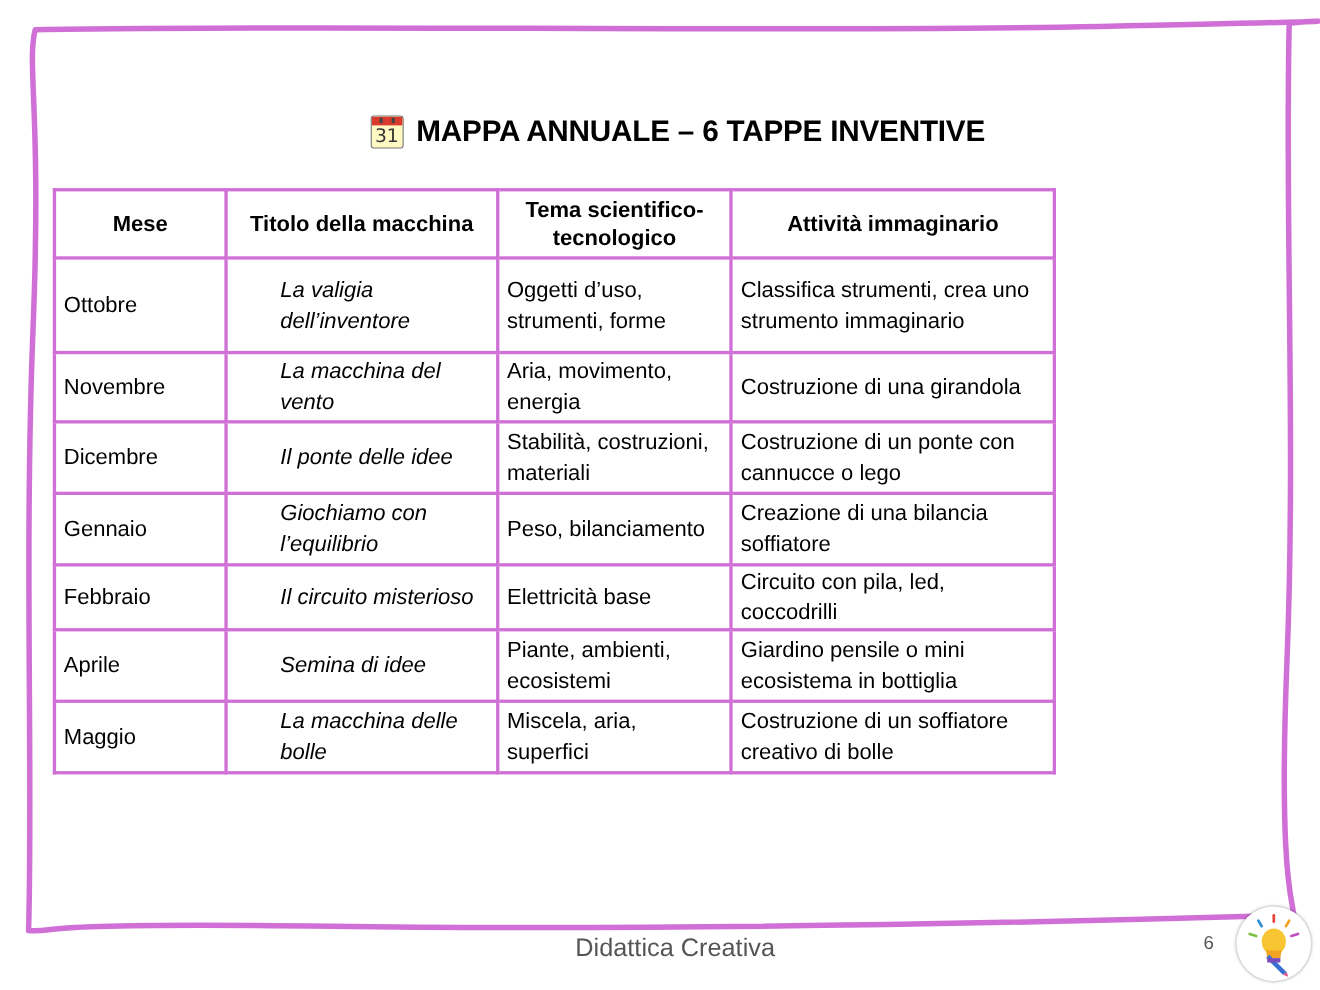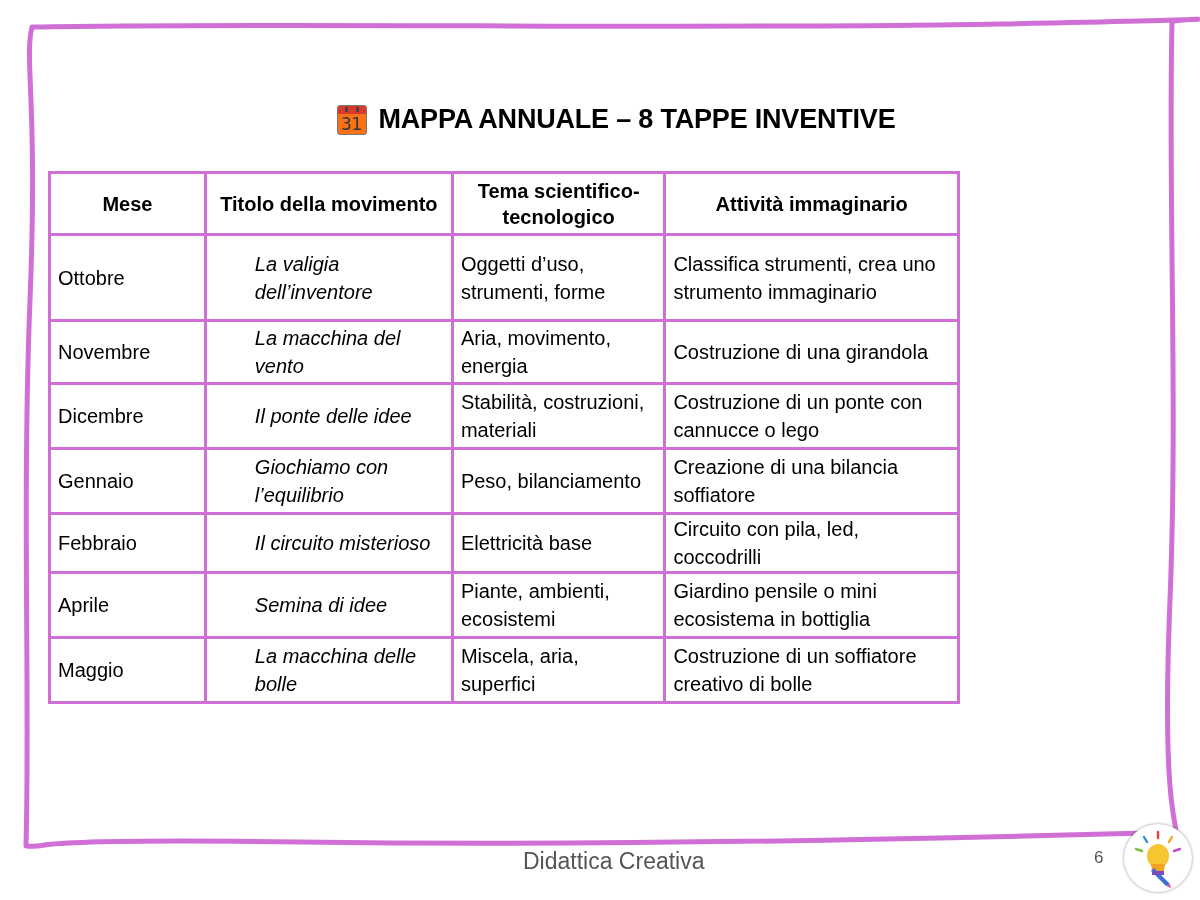--- a/index.html
+++ b/index.html
@@ -10,21 +10,21 @@
     color: #000;
   }
   .frame-svg { position: absolute; left: 0; top: 0; width: 1200px; height: 900px; pointer-events: none; }
   .title {
     position: absolute; left: 0; top: 104px; width: 1232px;
     text-align: center; font-weight: bold; font-size: 27px; letter-spacing: -0.2px;
     display: flex; justify-content: center; align-items: center; gap: 12px;
   }
   .cal-icon {
     display: inline-block; width: 30px; height: 30px; border: 1.5px solid #777; border-radius: 3px;
-    background: #f97316; position: relative; box-sizing: border-box; overflow: hidden;
+    background: #fef9c3; position: relative; box-sizing: border-box; overflow: hidden;
   }
   .cal-icon .bar { position: absolute; left: 0; top: 0; right: 0; height: 8px; background: #d93a2c; }
   .cal-icon .ring { position: absolute; top: 1px; width: 3px; height: 5px; background: #444; border-radius: 1px; }
   .cal-icon .num { position: absolute; left: 0; right: 0; top: 8px; text-align: center; font-size: 17px; font-weight: normal; color: #333; line-height: 20px; font-family: "DejaVu Sans", sans-serif; }
   table {
     position: absolute; left: 48px; top: 171px; width: 912px;
     border-collapse: collapse; font-size: 20px; line-height: 28px;
   }
   td, th { border: 3px solid #d070d6; padding: 0 7px; vertical-align: middle; text-align: left; }
   th { font-weight: bold; text-align: center; height: 59px; line-height: 26px; }
@@ -51,34 +51,34 @@
            C 30 700, 22 500, 30 300 S 24 60, 32 27 Z" fill="none" stroke="#d070d6" stroke-width="5" stroke-linejoin="round"></path>
 </svg>
 
 <div class="title">
   <span class="cal-icon">
     <span class="bar"></span>
     <span class="ring" style="left:7px"></span>
     <span class="ring" style="right:7px"></span>
     <span class="num">31</span>
   </span>
-  <span>MAPPA ANNUALE – 8 TAPPE INVENTIVE</span>
+  <span>MAPPA ANNUALE – 6 TAPPE INVENTIVE</span>
 </div>
 
 <table>
   <colgroup>
       <col class="c1">
       <col class="c2">
       <col class="c3">
       <col class="c4">
     </colgroup>
   <thead>
     <tr>
       <th>Mese</th>
-      <th>Titolo della movimento</th>
+      <th>Titolo della macchina</th>
       <th>Tema scientifico-tecnologico</th>
       <th>Attività immaginario</th>
     </tr>
   </thead>
   <tbody>
     <tr class="h-tall">
       <td>Ottobre</td>
       <td class="title-cell">La valigia dell’inventore</td>
       <td>Oggetti d’uso, strumenti, forme</td>
       <td>Classifica strumenti, crea uno strumento immaginario</td>

